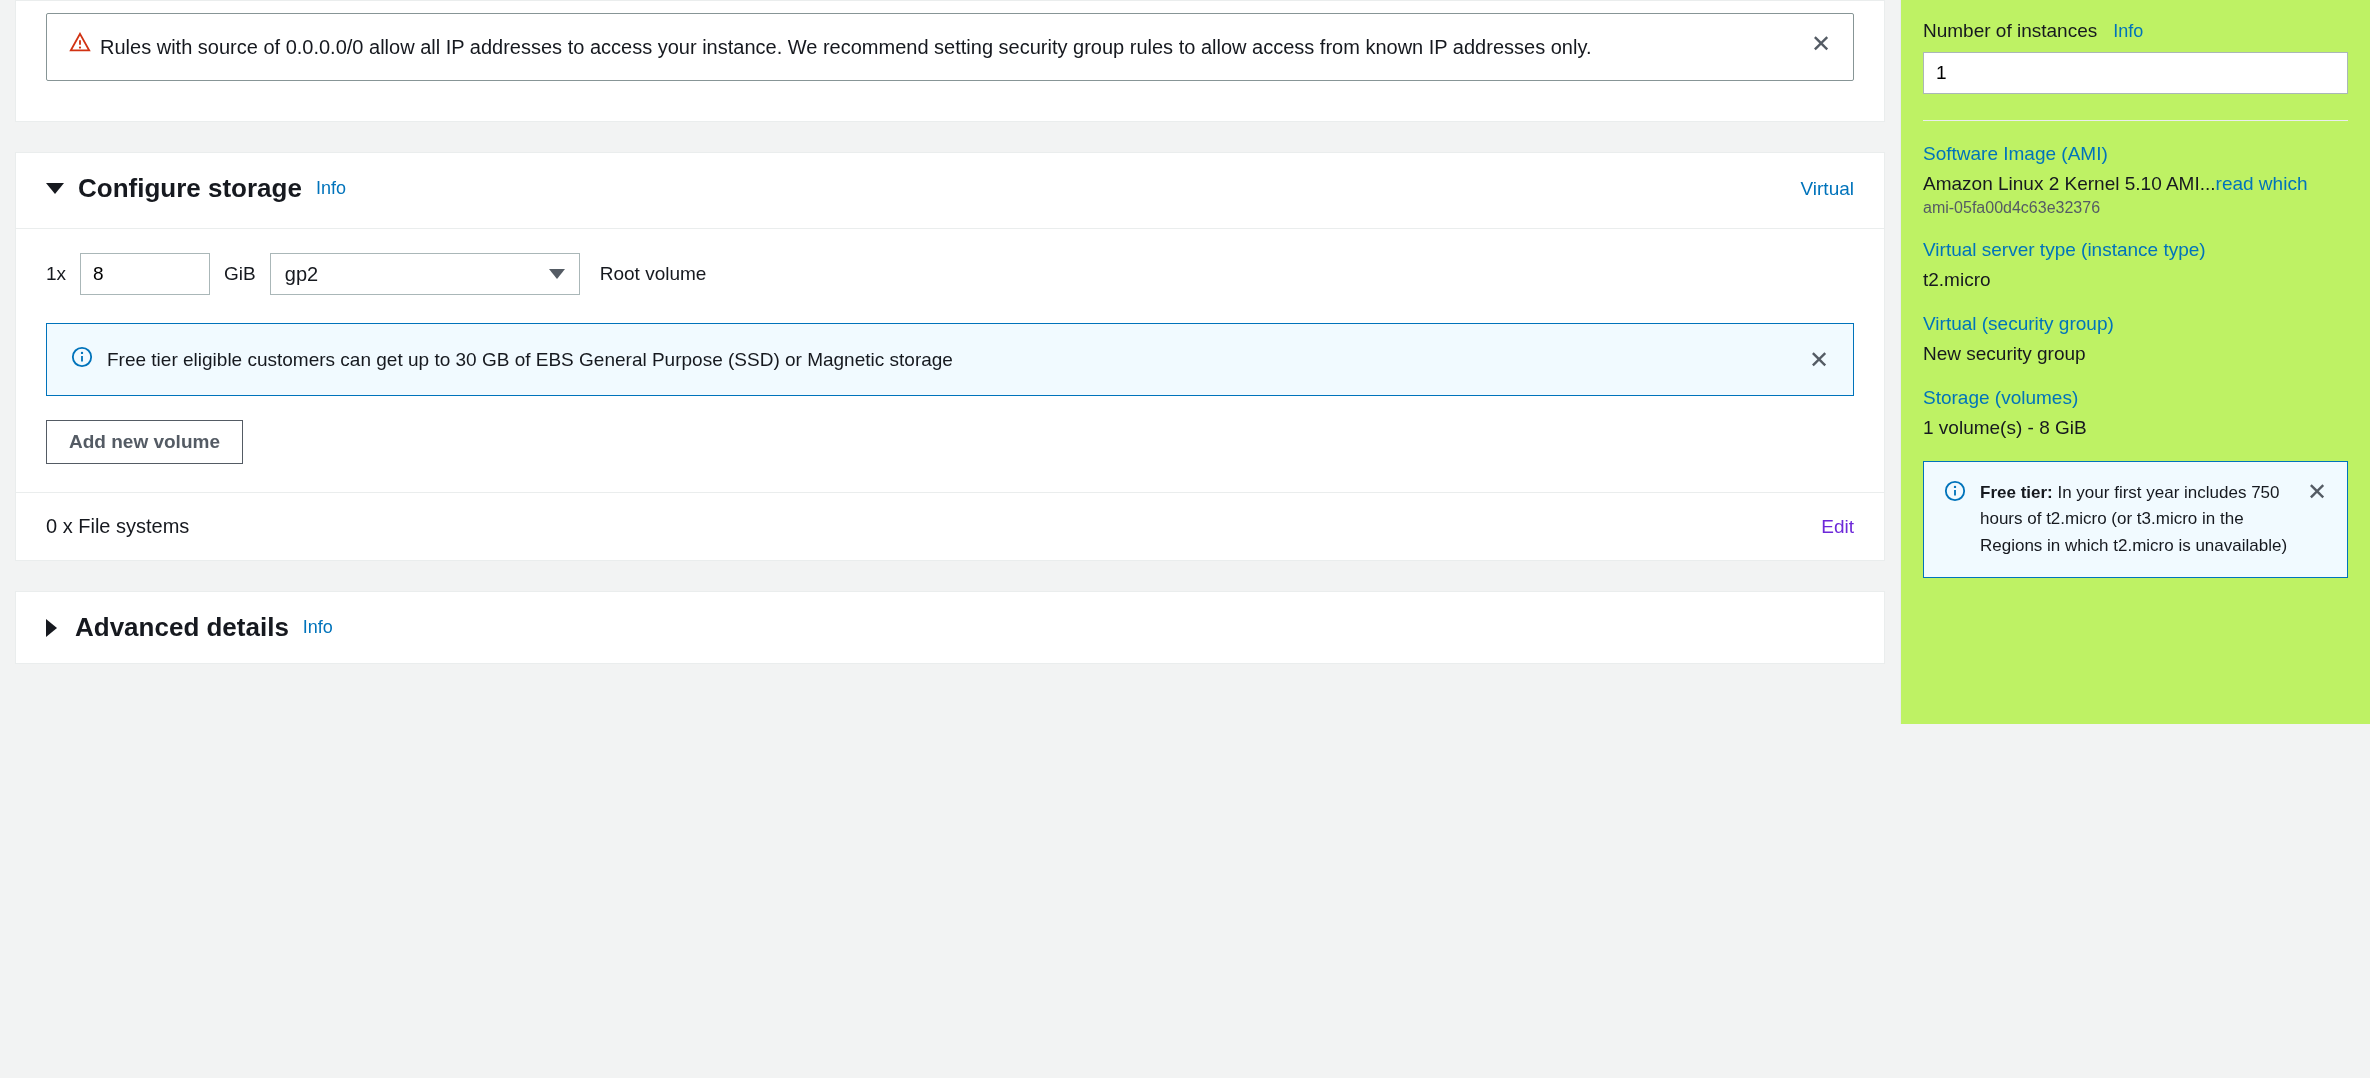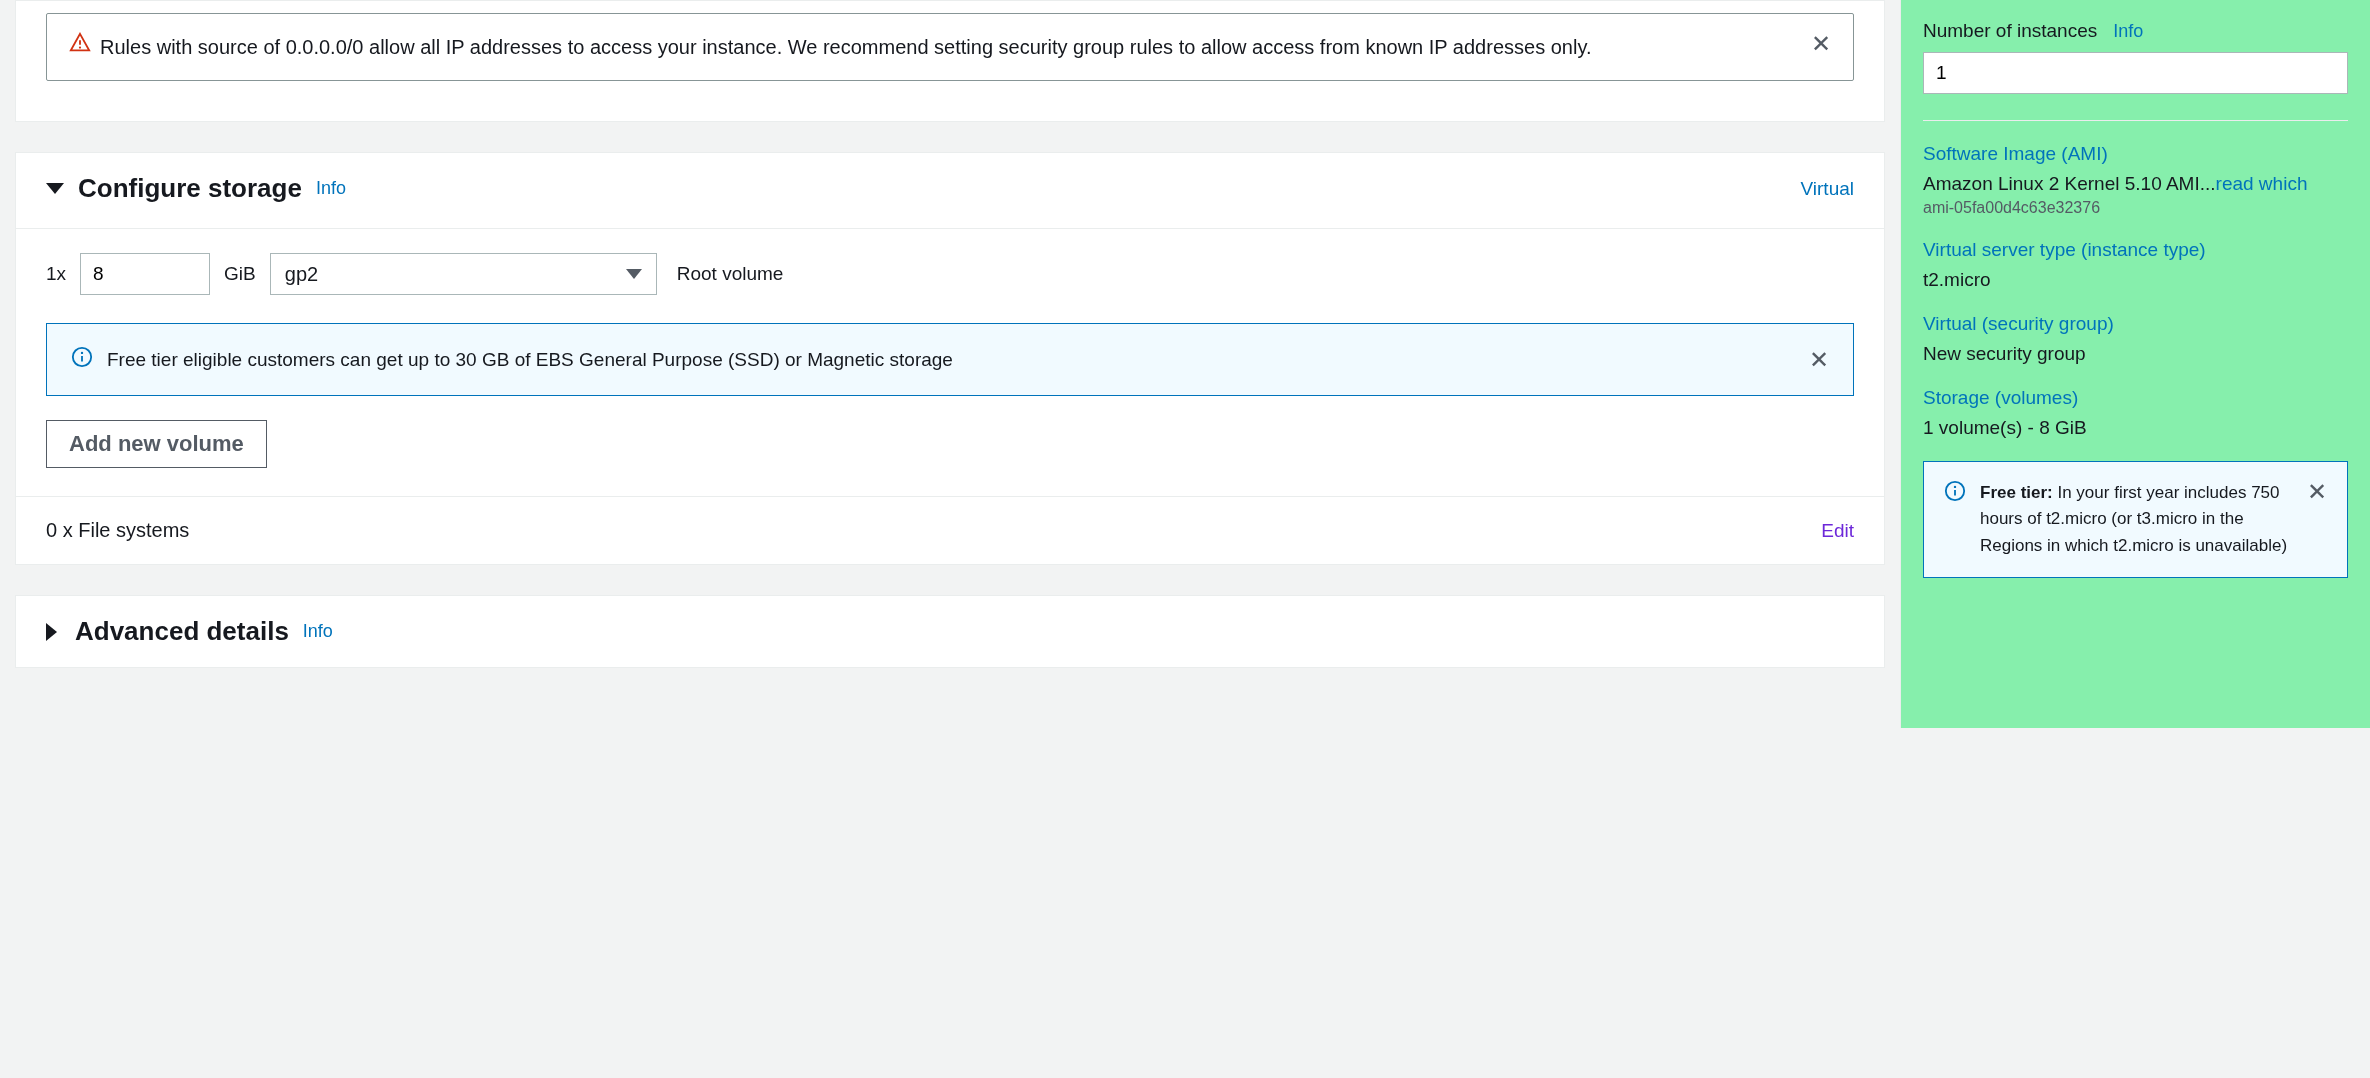--- a/index.html
+++ b/index.html
@@ -1,45 +1,45 @@
 <!DOCTYPE html>
 <html><head>
 <meta charset="utf-8">
 <style>
 * { box-sizing: border-box; margin: 0; padding: 0; }
 body { font-family: "Amazon Ember", "Helvetica Neue", Arial, sans-serif; background: #f2f3f3; display: flex; font-size: 20px; color: #16191f; }
 .main-col { flex: 1; padding: 0 0 30px 0; background: #f2f3f3; }
-.right-col { width: 470px; background: #86efac; border-left: 1px solid #eaeded; display: flex; flex-direction: column; }
+.right-col { width: 470px; background: #bef264; border-left: 1px solid #eaeded; display: flex; flex-direction: column; }
 .right-body { padding: 20px 22px 0 22px; flex: 1; overflow: auto; }
 .panel { background: #fff; border: 1px solid #eaeded; margin: 0 15px 30px 15px; }
 .alert { border: 1px solid #879596; border-radius: 2px; margin: 12px 30px 40px 30px; padding: 18px 22px; display: flex; gap: 9px; align-items: flex-start; }
 .alert-text { flex: 1; line-height: 1.5; }
 .alert .close { cursor: pointer; color: #545b64; font-size: 24px; line-height: 1; }
 .warn-icon svg { width: 22px; height: 22px; }
 .section-header { display: flex; align-items: center; padding: 20px 30px 8px 30px; }
 .caret { width: 0; height: 0; border-left: 9px solid transparent; border-right: 9px solid transparent; margin-right: 14px; cursor: pointer; }
 .caret.down { border-top: 11px solid #16191f; }
 .caret.right { border-left: 11px solid #16191f; border-top: 9px solid transparent; border-bottom: 9px solid transparent; border-right: 0; margin-right: 18px; }
 .section-title { font-size: 26px; font-weight: 700; }
 .info-link { color: #0073bb; font-size: 18px; margin-left: 14px; cursor: pointer; font-weight: 400; }
 .header-right { margin-left: auto; color: #0073bb; cursor: pointer; font-size: 19px; }
 .divider { border-top: 1px solid #eaeded; margin: 16px 0 0 0; }
 .storage-row { display: flex; align-items: center; gap: 14px; padding: 24px 30px 28px 30px; }
 .mult { font-size: 19px; }
 .input { border: 1px solid #aab7b8; padding: 8px 12px; font-size: 19px; height: 42px; }
 .size-input { width: 130px; }
-.select { border: 1px solid #aab7b8; height: 42px; width: 387px; display: flex; align-items: center; padding: 0 14px; justify-content: space-between; cursor: pointer; background: #fff; }
+.select { border: 1px solid #aab7b8; height: 42px; width: 310px; display: flex; align-items: center; padding: 0 14px; justify-content: space-between; cursor: pointer; background: #fff; }
 .select .tri { width: 0; height: 0; border-left: 8px solid transparent; border-right: 8px solid transparent; border-top: 10px solid #545b64; }
 .gib { font-size: 19px; }
 .root { font-size: 19px; margin-left: 6px; }
 .info-alert { border: 1px solid #0073bb; background: #f1faff; margin: 0 30px 24px 30px; padding: 22px 24px; display: flex; gap: 14px; align-items: center; }
 .info-alert .icon svg { width: 22px; height: 22px; }
 .info-alert .text { flex: 1; font-size: 19px; }
 .info-alert .close { cursor: pointer; color: #545b64; font-size: 24px; line-height: 1; }
-.add-btn { border: 1px solid #545b64; background: #fff; padding: 10px 22px; margin: 0 0 28px 30px; font-size: 22px; font-weight: 700; color: #545b64; cursor: pointer; }
+.add-btn { border: 1px solid #545b64; background: #fff; padding: 10px 22px; margin: 0 0 28px 30px; font-size: 19px; font-weight: 700; color: #545b64; cursor: pointer; }
 .fs-row { border-top: 1px solid #eaeded; padding: 22px 30px; display: flex; align-items: center; }
 .fs-row .edit { margin-left: auto; color: #6d28d9; cursor: pointer; font-size: 19px; }
 .r-label { color: #16191f; font-size: 19px; margin-bottom: 10px; display: flex; align-items: center; gap: 12px; }
 .r-input { width: 100%; border: 1px solid #aab7b8; padding: 8px 12px; font-size: 19px; height: 42px; margin-bottom: 26px; }
 .r-divider { border-top: 1px solid #eaeded; margin: 0 0 22px 0; }
 .r-link { color: #0073bb; font-size: 19px; cursor: pointer; margin-bottom: 8px; display: block; }
 .r-value { font-size: 19px; margin-bottom: 22px; }
 .r-sub { color: #545b64; font-size: 16px; margin-top: 4px; margin-bottom: 22px; }
 .readmore { color: #0073bb; cursor: pointer; }
 .r-info-box { border: 1px solid #0073bb; background: #f1faff; padding: 18px 20px; display: flex; gap: 14px; align-items: flex-start; }

